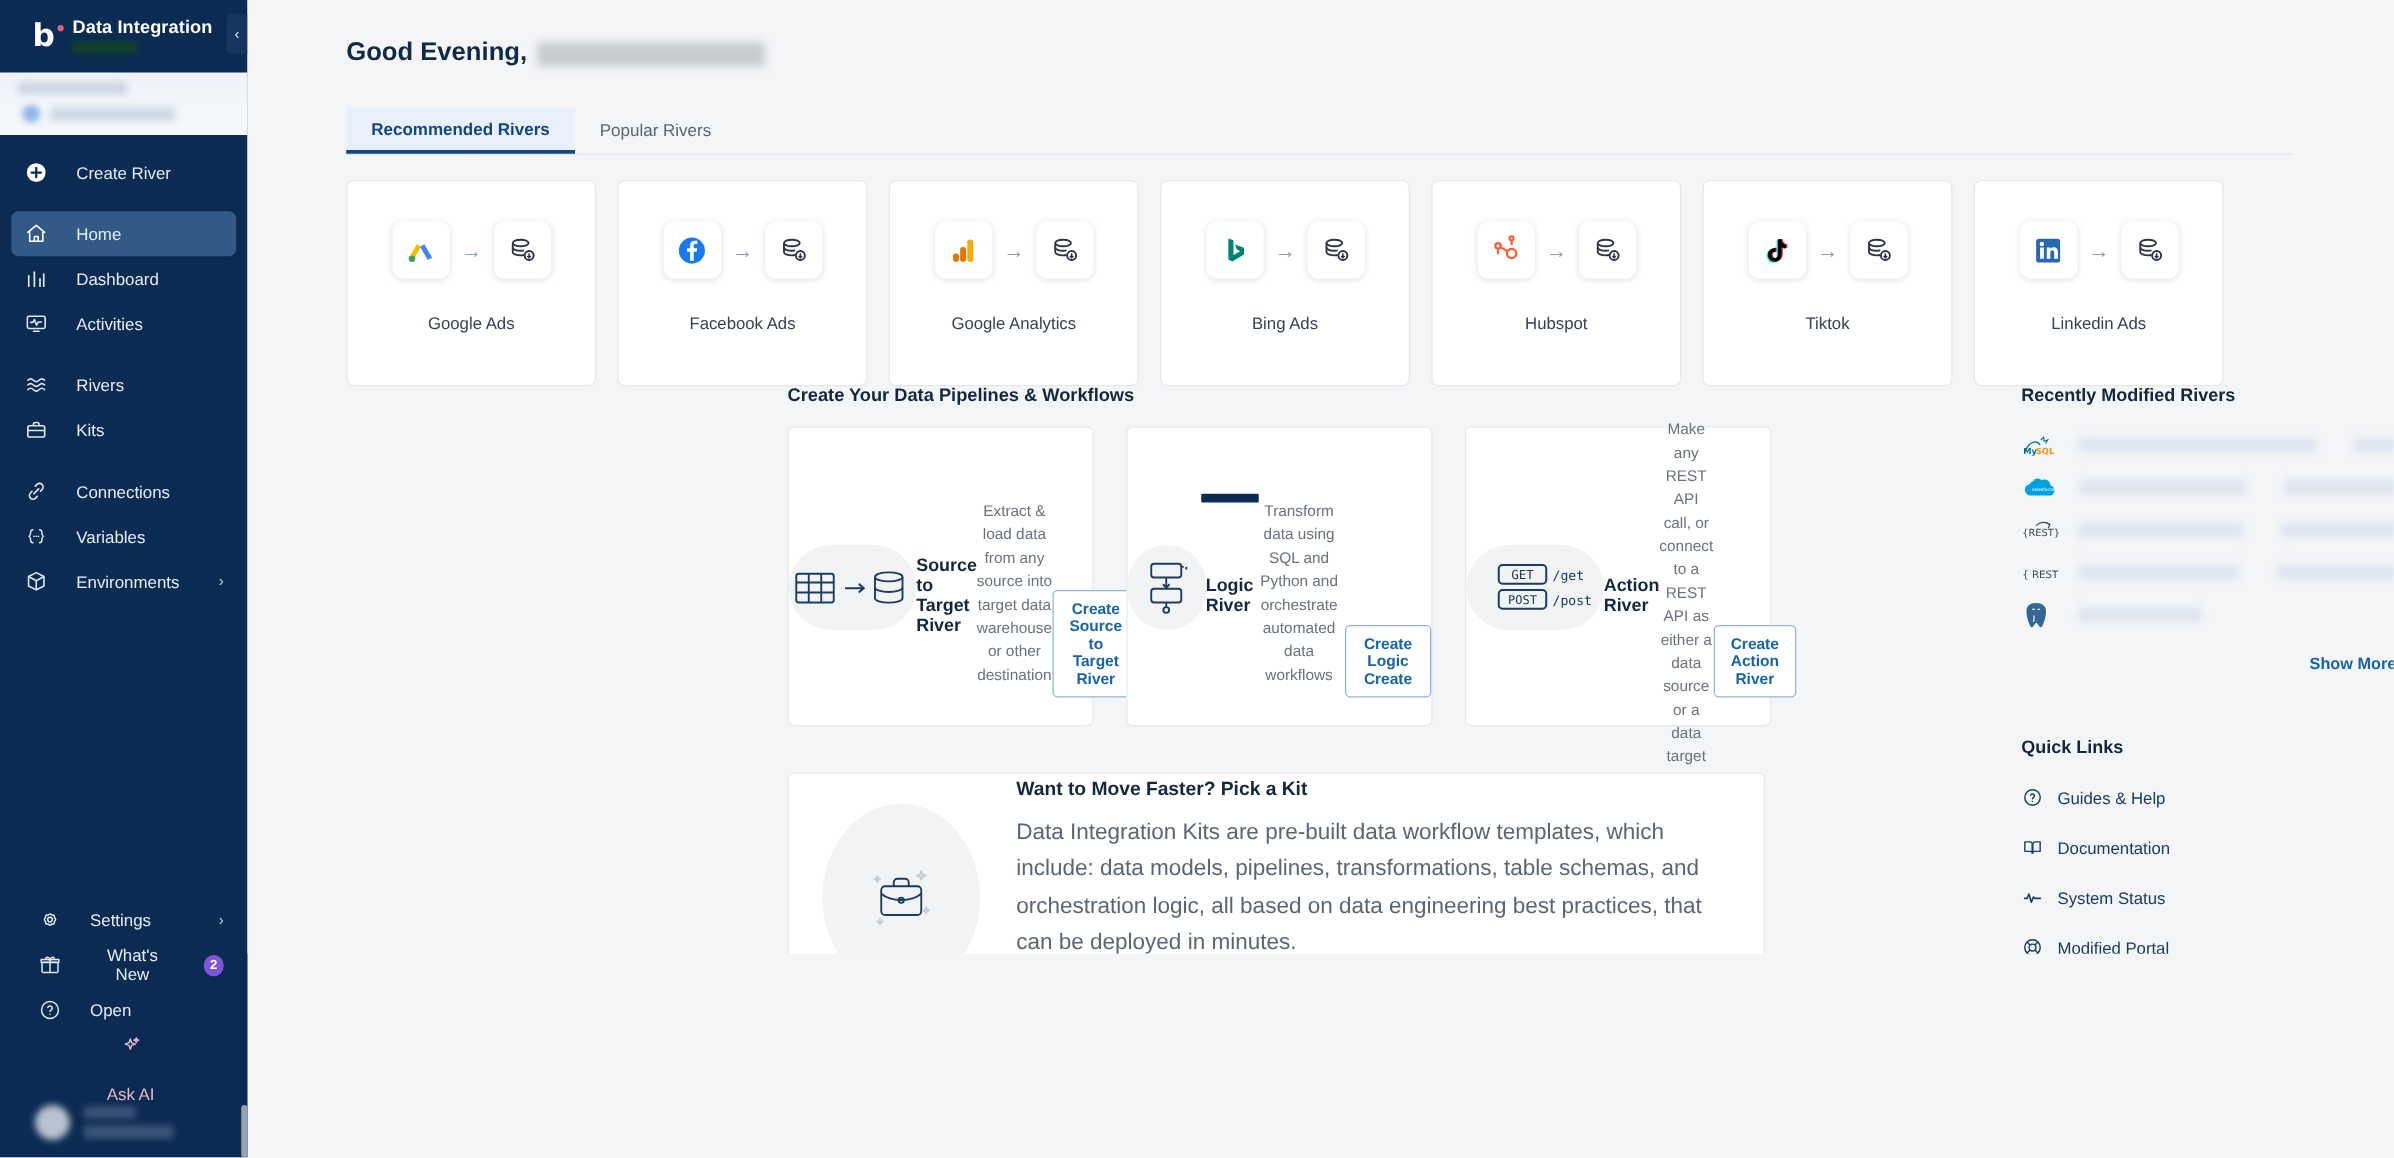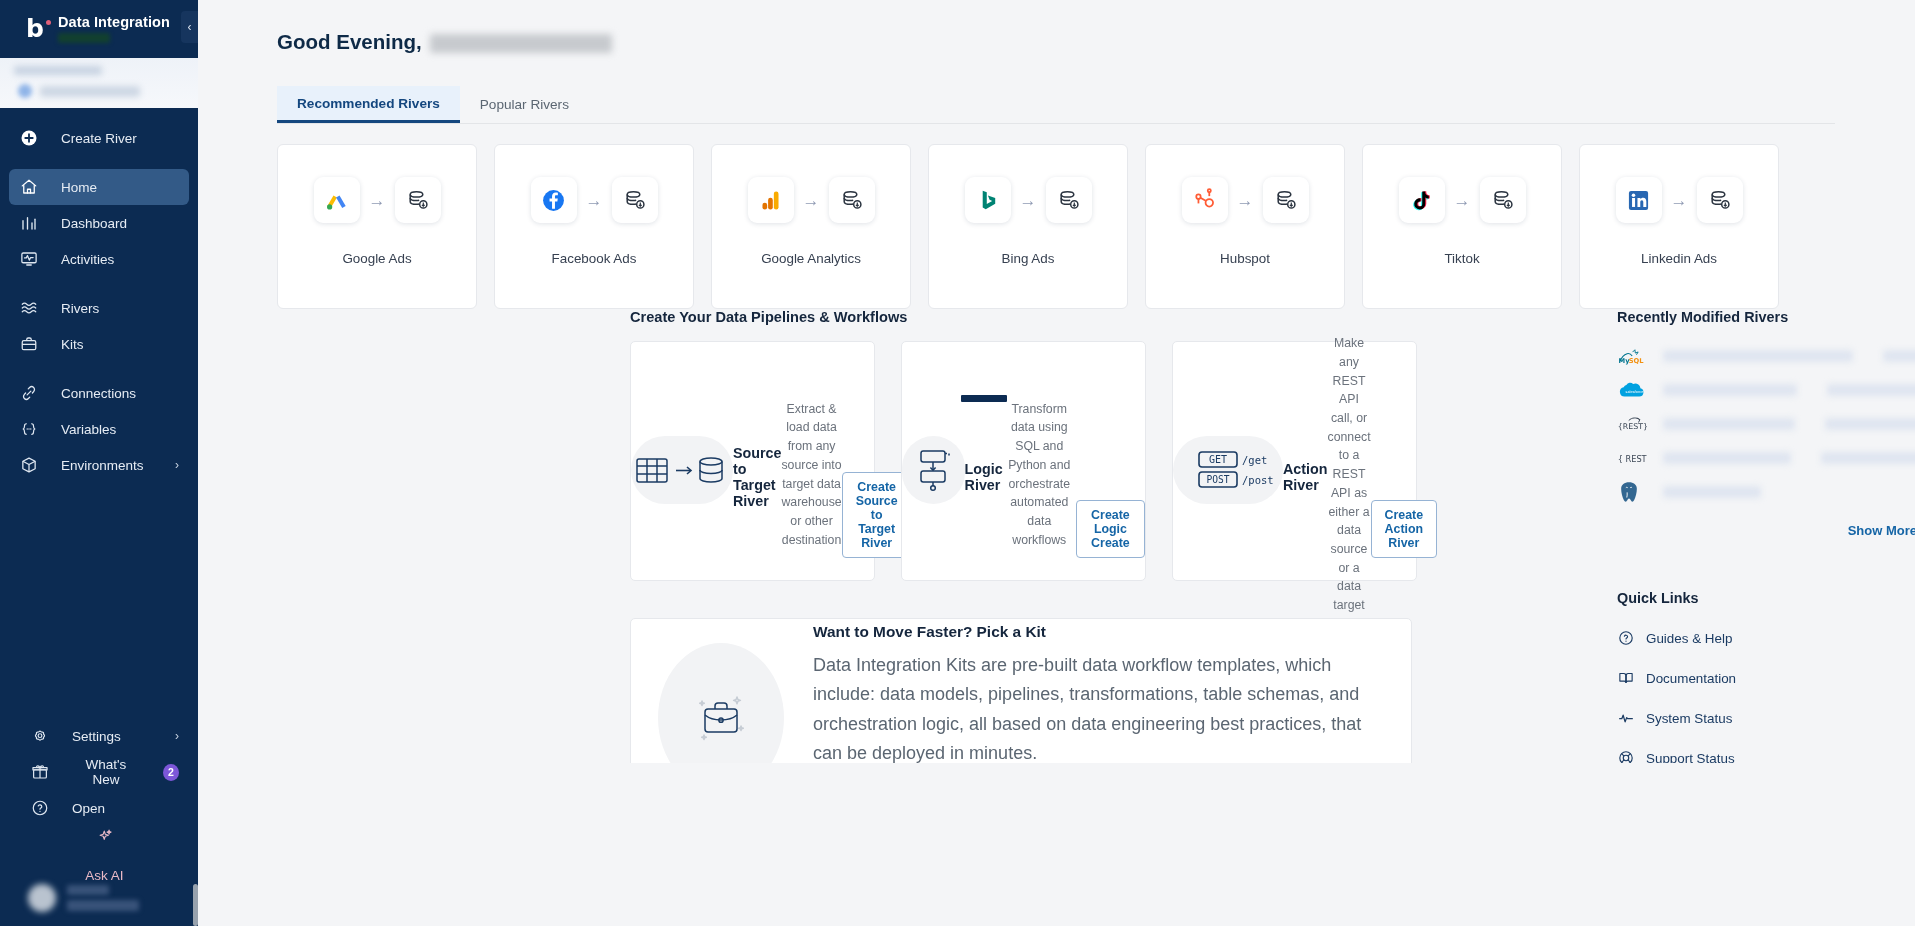--- a/index.html
+++ b/index.html
@@ -815,21 +815,21 @@
               <span>System Status</span>
             </div>
             <div class="ql-row">
               <span class="ql-ic">
                 <svg width="16" height="16" viewBox="0 0 24 24" fill="none" stroke="#1b3b63" stroke-width="1.7">
                     <circle cx="12" cy="12" r="9.3"></circle>
                     <circle cx="12" cy="12" r="4.1"></circle>
                     <path d="M5.4 5.4 9.1 9.1M14.9 14.9l3.7 3.7M18.6 5.4 14.9 9.1M9.1 14.9l-3.7 3.7"></path>
                   </svg>
               </span>
-              <span>Support Status</span>
+              <span>Modified Portal</span>
             </div>
             <div class="ql-row">
               <span class="ql-ic">
                 <svg width="16" height="16" viewBox="0 0 24 24" fill="none" stroke="#1b3b63" stroke-width="1.7" stroke-linejoin="round">
                     <path d="M2.6 7.2h18.8v3.2a1.8 1.8 0 0 0 0 3.2v3.2H2.6v-3.2a1.8 1.8 0 0 0 0-3.2z"></path>
                     <path d="M8.6 10.4 15.4 14M15.4 10.4 8.6 14"></path>
                   </svg>
               </span>
               <span>Open Support Ticket</span>
             </div>

